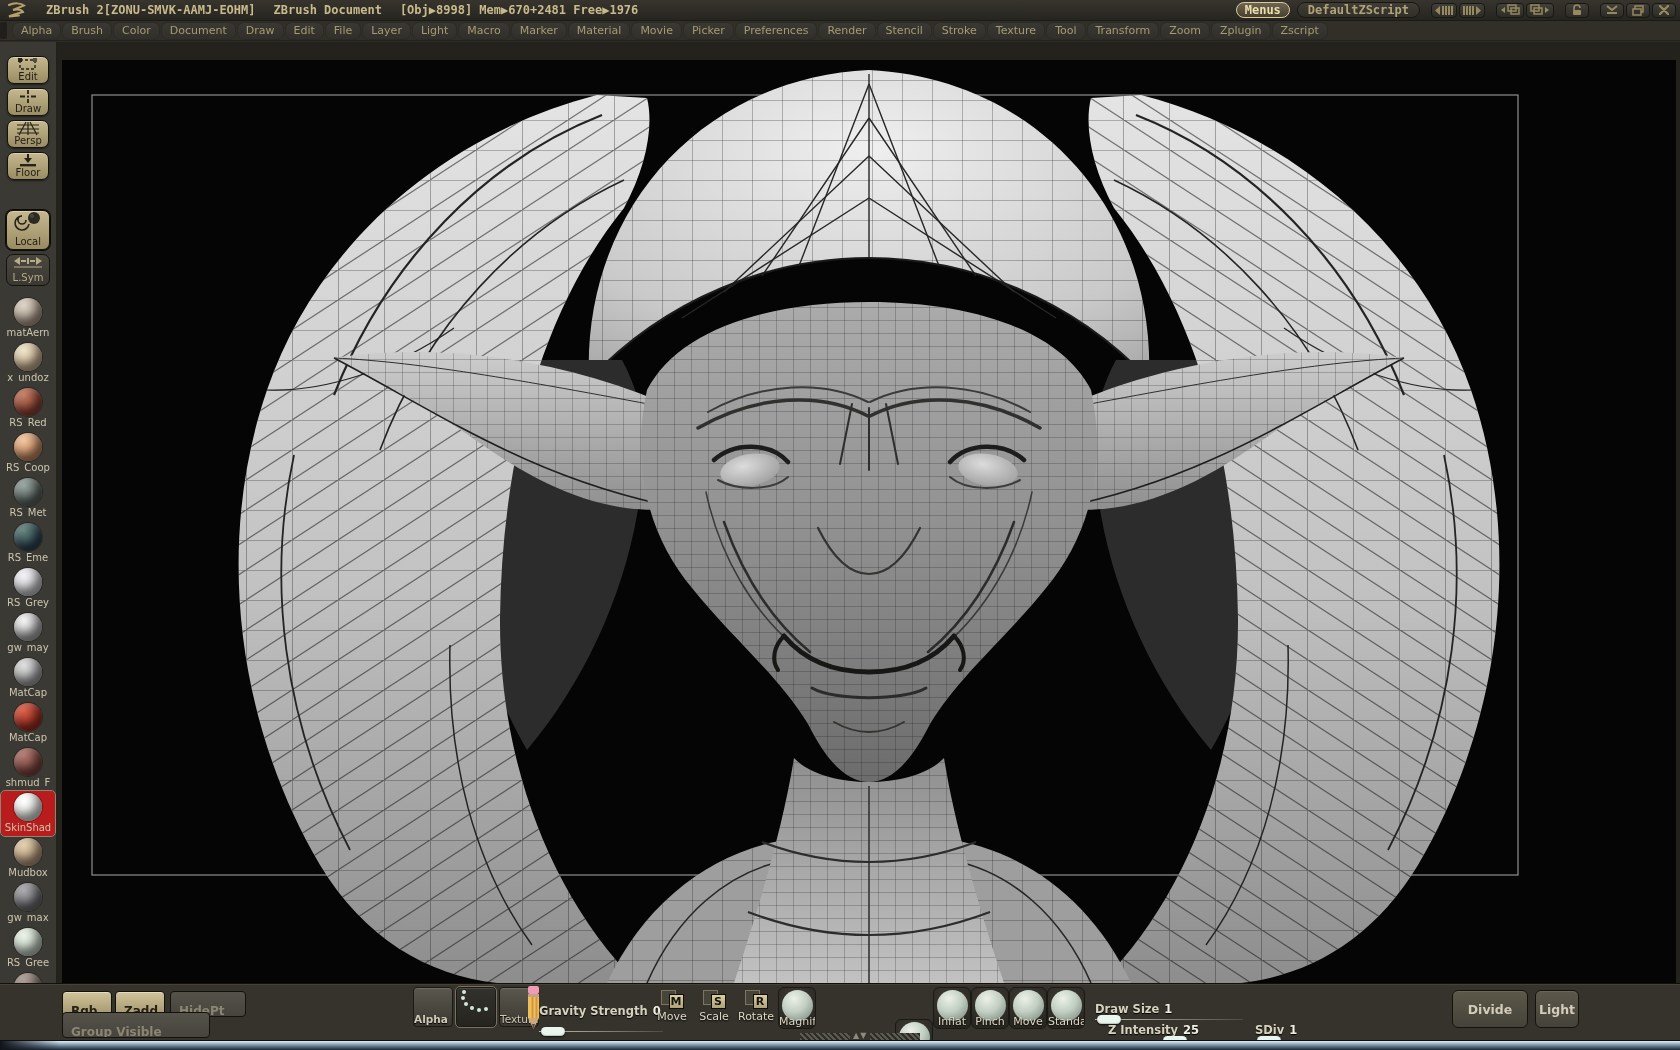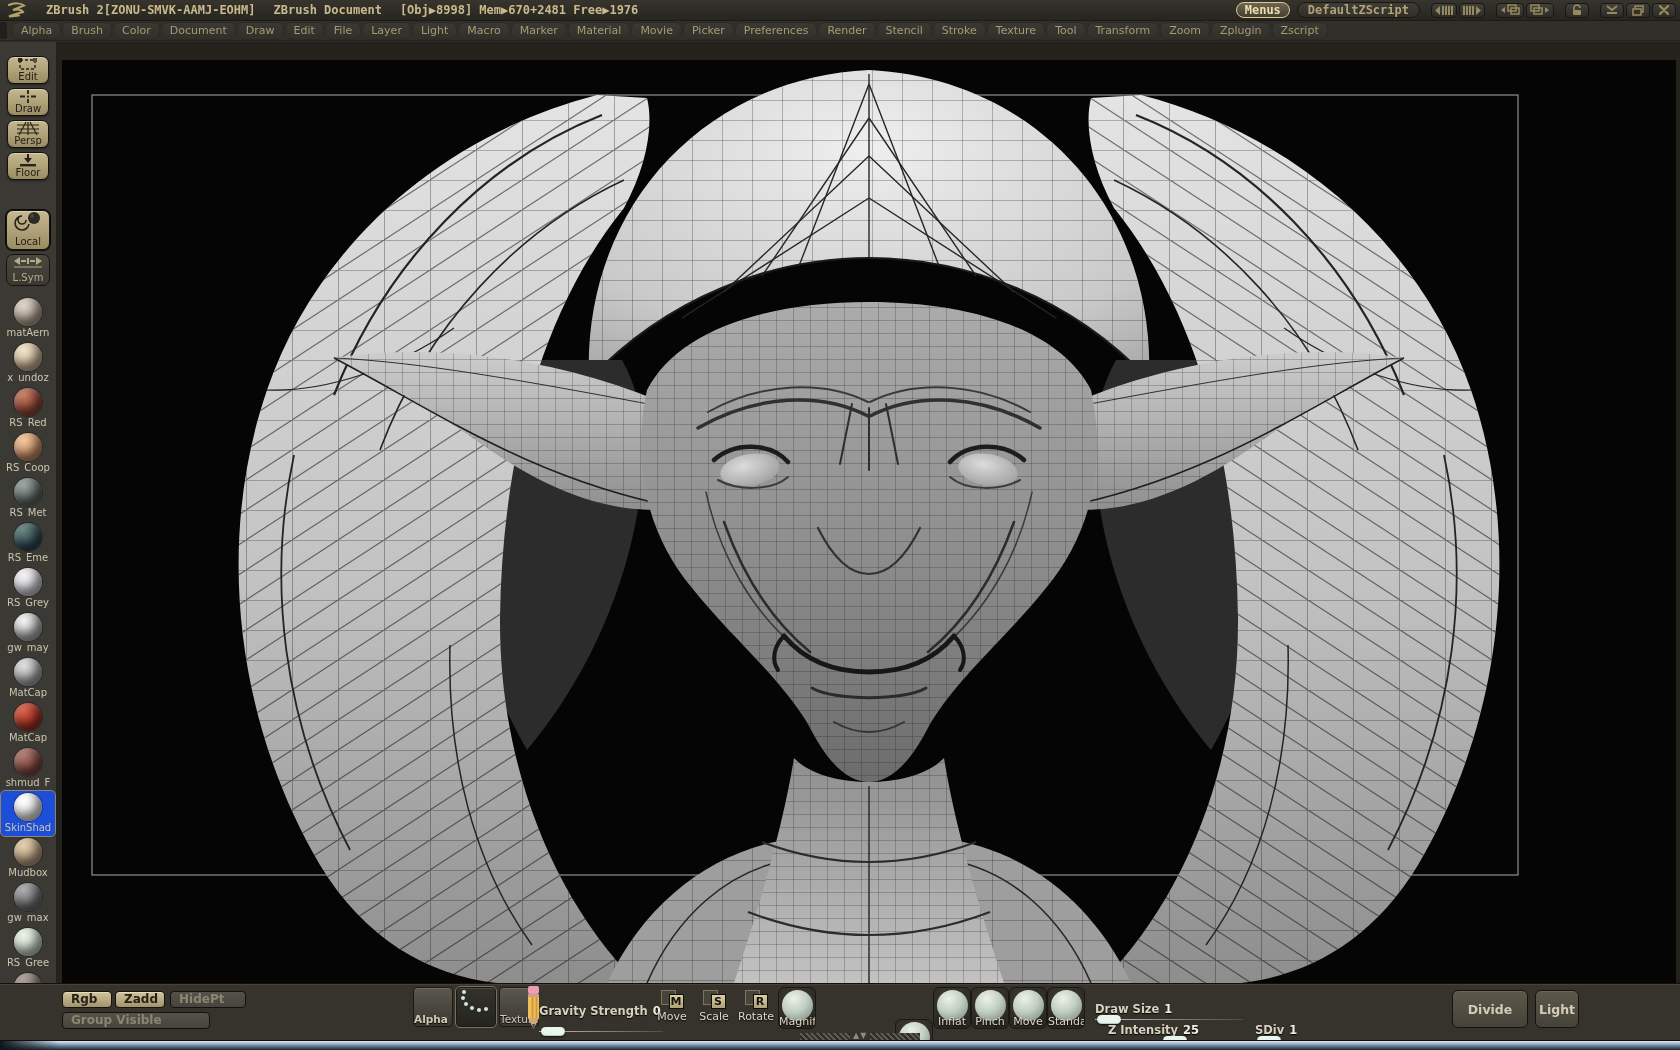--- a/index.html
+++ b/index.html
@@ -41,34 +41,34 @@
   .tool-btn .tlabel{font-size:10px;color:#201d15;line-height:10px;}
   .gap24{height:26px;flex:0 0 auto;}
   .view-btn{width:44px;height:40px;margin-bottom:4px;border-radius:7px;display:flex;flex-direction:column;
     align-items:center;justify-content:flex-end;padding-bottom:2px;border:1px solid #14130e;}
   .view-btn.active{background:linear-gradient(#c6b88e,#998c63);box-shadow:inset 0 1px 0 rgba(255,255,255,.35),0 0 0 1px #0c0b08;}
   .view-btn.inactive{background:linear-gradient(#4a473f,#3a3831);height:32px;}
   .view-btn .tlabel{font-size:10px;color:#201d15;line-height:11px;}
   .view-btn.inactive .tlabel{color:#b6ac88;}
   .mat-list{display:flex;flex-direction:column;align-items:center;width:100%;margin-top:6px;}
   .mat-item{width:54px;display:flex;flex-direction:column;align-items:center;padding:2px 0 3px;border-radius:4px;text-align:right;}
-  .mat-item.selected{background:#1d4ed8;outline:1px solid #8d8570;}
+  .mat-item.selected{background:#b91c1c;outline:1px solid #8d8570;}
   .sphere{width:28px;height:28px;border-radius:50%;
     background:radial-gradient(circle at 36% 28%, var(--hi,#eee) 0%, var(--c1,#888) 62%, var(--c1,#888) 100%);
     box-shadow:inset -5px -7px 9px rgba(0,0,0,.5), inset 3px 4px 5px rgba(255,255,255,.18), 0 0 0 1px rgba(0,0,0,.3);}
   .mat-label{font-size:10px;color:#ccc5ae;margin-top:1px;max-width:56px;white-space:nowrap;overflow:hidden;}
   
   .canvas-wrap{position:absolute;left:57px;top:42px;right:0;bottom:67px;background:#23221d;}
   .canvas{position:absolute;left:5px;top:18px;right:4px;bottom:0;background:#050505;}
   .canvas svg{display:block;width:100%;height:100%;}
   
   .bottombar{position:absolute;left:0;right:0;bottom:10px;height:57px;background:#36332d;
     border-top:1px solid #121009;box-shadow:inset 0 1px 0 #46423a;}
   .tg{position:absolute;height:17px;border-radius:4px;border:1px solid #13120d;font-weight:bold;
-    font-size:12px;line-height:15px;padding:0 8px;color:#8b8673;background:linear-gradient(#55524a,#46443c);
+    font-size:12px;line-height:15px;padding:12px 8px;color:#8b8673;background:linear-gradient(#55524a,#46443c);
     white-space:nowrap;overflow:hidden;}
   .tg.active{background:linear-gradient(#d2c49a,#a1936b);color:#262218;box-shadow:inset 0 1px 0 rgba(255,255,255,.4);}
   .sqthumb{position:absolute;width:40px;height:40px;border-radius:4px;border:1px solid #1b1913;
     background:linear-gradient(#5a574e,#3b3832);box-shadow:inset 0 1px 0 rgba(255,255,255,.12);}
   .sqthumb.selected{background:linear-gradient(#33312b,#26241f);outline:1px solid #77725f;}
   .sqthumb .sql{position:absolute;bottom:1px;width:100%;text-align:center;font-size:10.5px;color:#cfc9b4;
     white-space:nowrap;overflow:hidden;text-shadow:0 1px 1px #000;}
   .bthumb{position:absolute;width:38px;height:42px;border-radius:6px;border:1px solid #1b1913;
     background:radial-gradient(circle at 45% 30%,#403d36,#2a2822 75%);overflow:hidden;}
   .bthumb::before{content:"";position:absolute;left:3px;top:2px;width:31px;height:31px;border-radius:50%;

